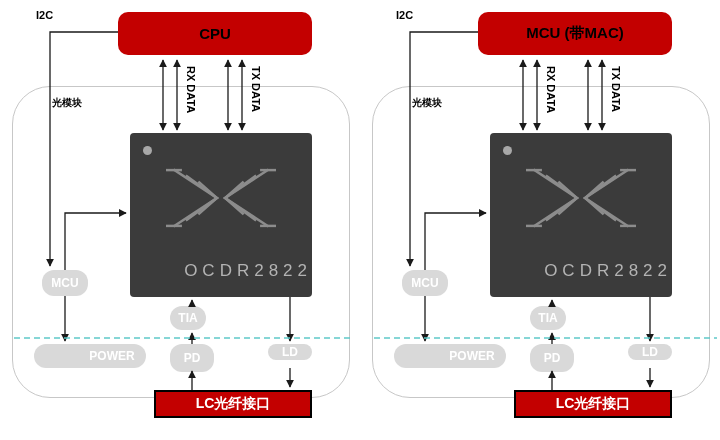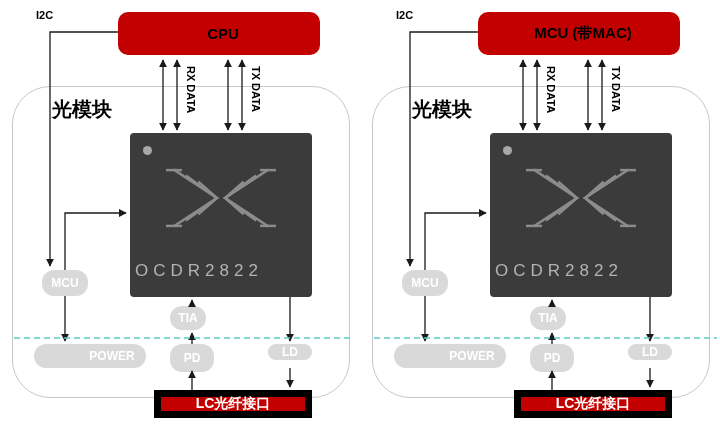--- a/index.html
+++ b/index.html
@@ -4,48 +4,48 @@
 <style>
   html,body{margin:0;padding:0;background:#fff;}
   .stage{position:relative;width:720px;height:440px;background:#fff;overflow:hidden;
          font-family:"Liberation Sans",sans-serif;}
   .panel{position:absolute;top:0;width:360px;height:440px;}
   .panel-left{left:0;}
   .panel-right{left:360px;}
 
   .module{position:absolute;left:12px;top:86px;width:338px;height:312px;
           border:1.5px solid #c7c7c7;border-radius:38px;background:#fff;box-sizing:border-box;}
-  .module-label{position:absolute;left:52px;top:96px;font-size:20px;font-weight:bold;color:#000;}
+  .module-label{position:absolute;left:52px;top:96px;font-size:10px;font-weight:bold;color:#000;}
 
   .topbox{position:absolute;left:118px;top:12px;width:194px;height:43px;background:#c30000;
           border-radius:10px;display:flex;align-items:center;justify-content:center;
-          font-weight:bold;font-size:15px;color:#000;padding-left:8px;}
+          font-weight:bold;font-size:15px;color:#000;}
   .i2c{position:absolute;left:36px;top:9px;font-size:11px;font-weight:bold;color:#000;}
 
   .chip{position:absolute;left:130px;top:133px;width:182px;height:164px;background:#3b3b3b;border-radius:4px;}
   .chip-dot{position:absolute;left:13px;top:13px;width:9px;height:9px;border-radius:50%;background:#a8a8a8;}
   .chip-logo{position:absolute;left:29px;top:28px;width:124px;height:74px;}
-  .chip-name{position:absolute;left:0;right:0;bottom:16px;text-align:left;color:#b3b3b3;
+  .chip-name{position:absolute;left:0;right:0;bottom:16px;text-align:right;color:#b3b3b3;
              font-size:17px;letter-spacing:5px;padding-left:5px;font-weight:500;margin-top:17px;}
 
   .vlabel{position:absolute;font-size:11px;font-weight:bold;color:#000;white-space:nowrap;
           transform-origin:0 0;transform:rotate(90deg);}
   .vlabel-rx{left:197px;top:66px;}
   .vlabel-tx{left:262px;top:66px;}
 
   .gbox{position:absolute;background:#d9d9d9;color:#fff;font-weight:bold;border-radius:12px;
         display:flex;align-items:center;justify-content:center;font-size:12px;}
   .gbox-mcu{left:42px;top:270px;width:46px;height:26px;}
   .gbox-power{left:34px;top:344px;width:68px;height:24px;padding-left:44px;}
   .gbox-tia{left:170px;top:306px;width:36px;height:24px;}
   .gbox-pd{left:170px;top:344px;width:44px;height:28px;}
   .gbox-ld{left:268px;top:344px;width:44px;height:16px;}
 
   .lcbox{position:absolute;left:154px;top:390px;width:158px;height:28px;background:#c30000;
-         border:7px solid #000000;color:#fff;font-weight:bold;font-size:14px;box-sizing:border-box;
+         border:2px solid #000000;color:#fff;font-weight:bold;font-size:14px;box-sizing:border-box;
          display:flex;align-items:center;justify-content:center;text-align:right;}
 
   .wires{position:absolute;left:0;top:0;width:360px;height:440px;pointer-events:none;}
 </style>
 </head>
 <body>
 
 <svg width="0" height="0" style="position:absolute" aria-hidden="true">
   <defs>
     <marker id="ah" viewBox="0 0 10 10" refX="9" refY="5" markerWidth="6" markerHeight="6" orient="auto-start-reverse">

